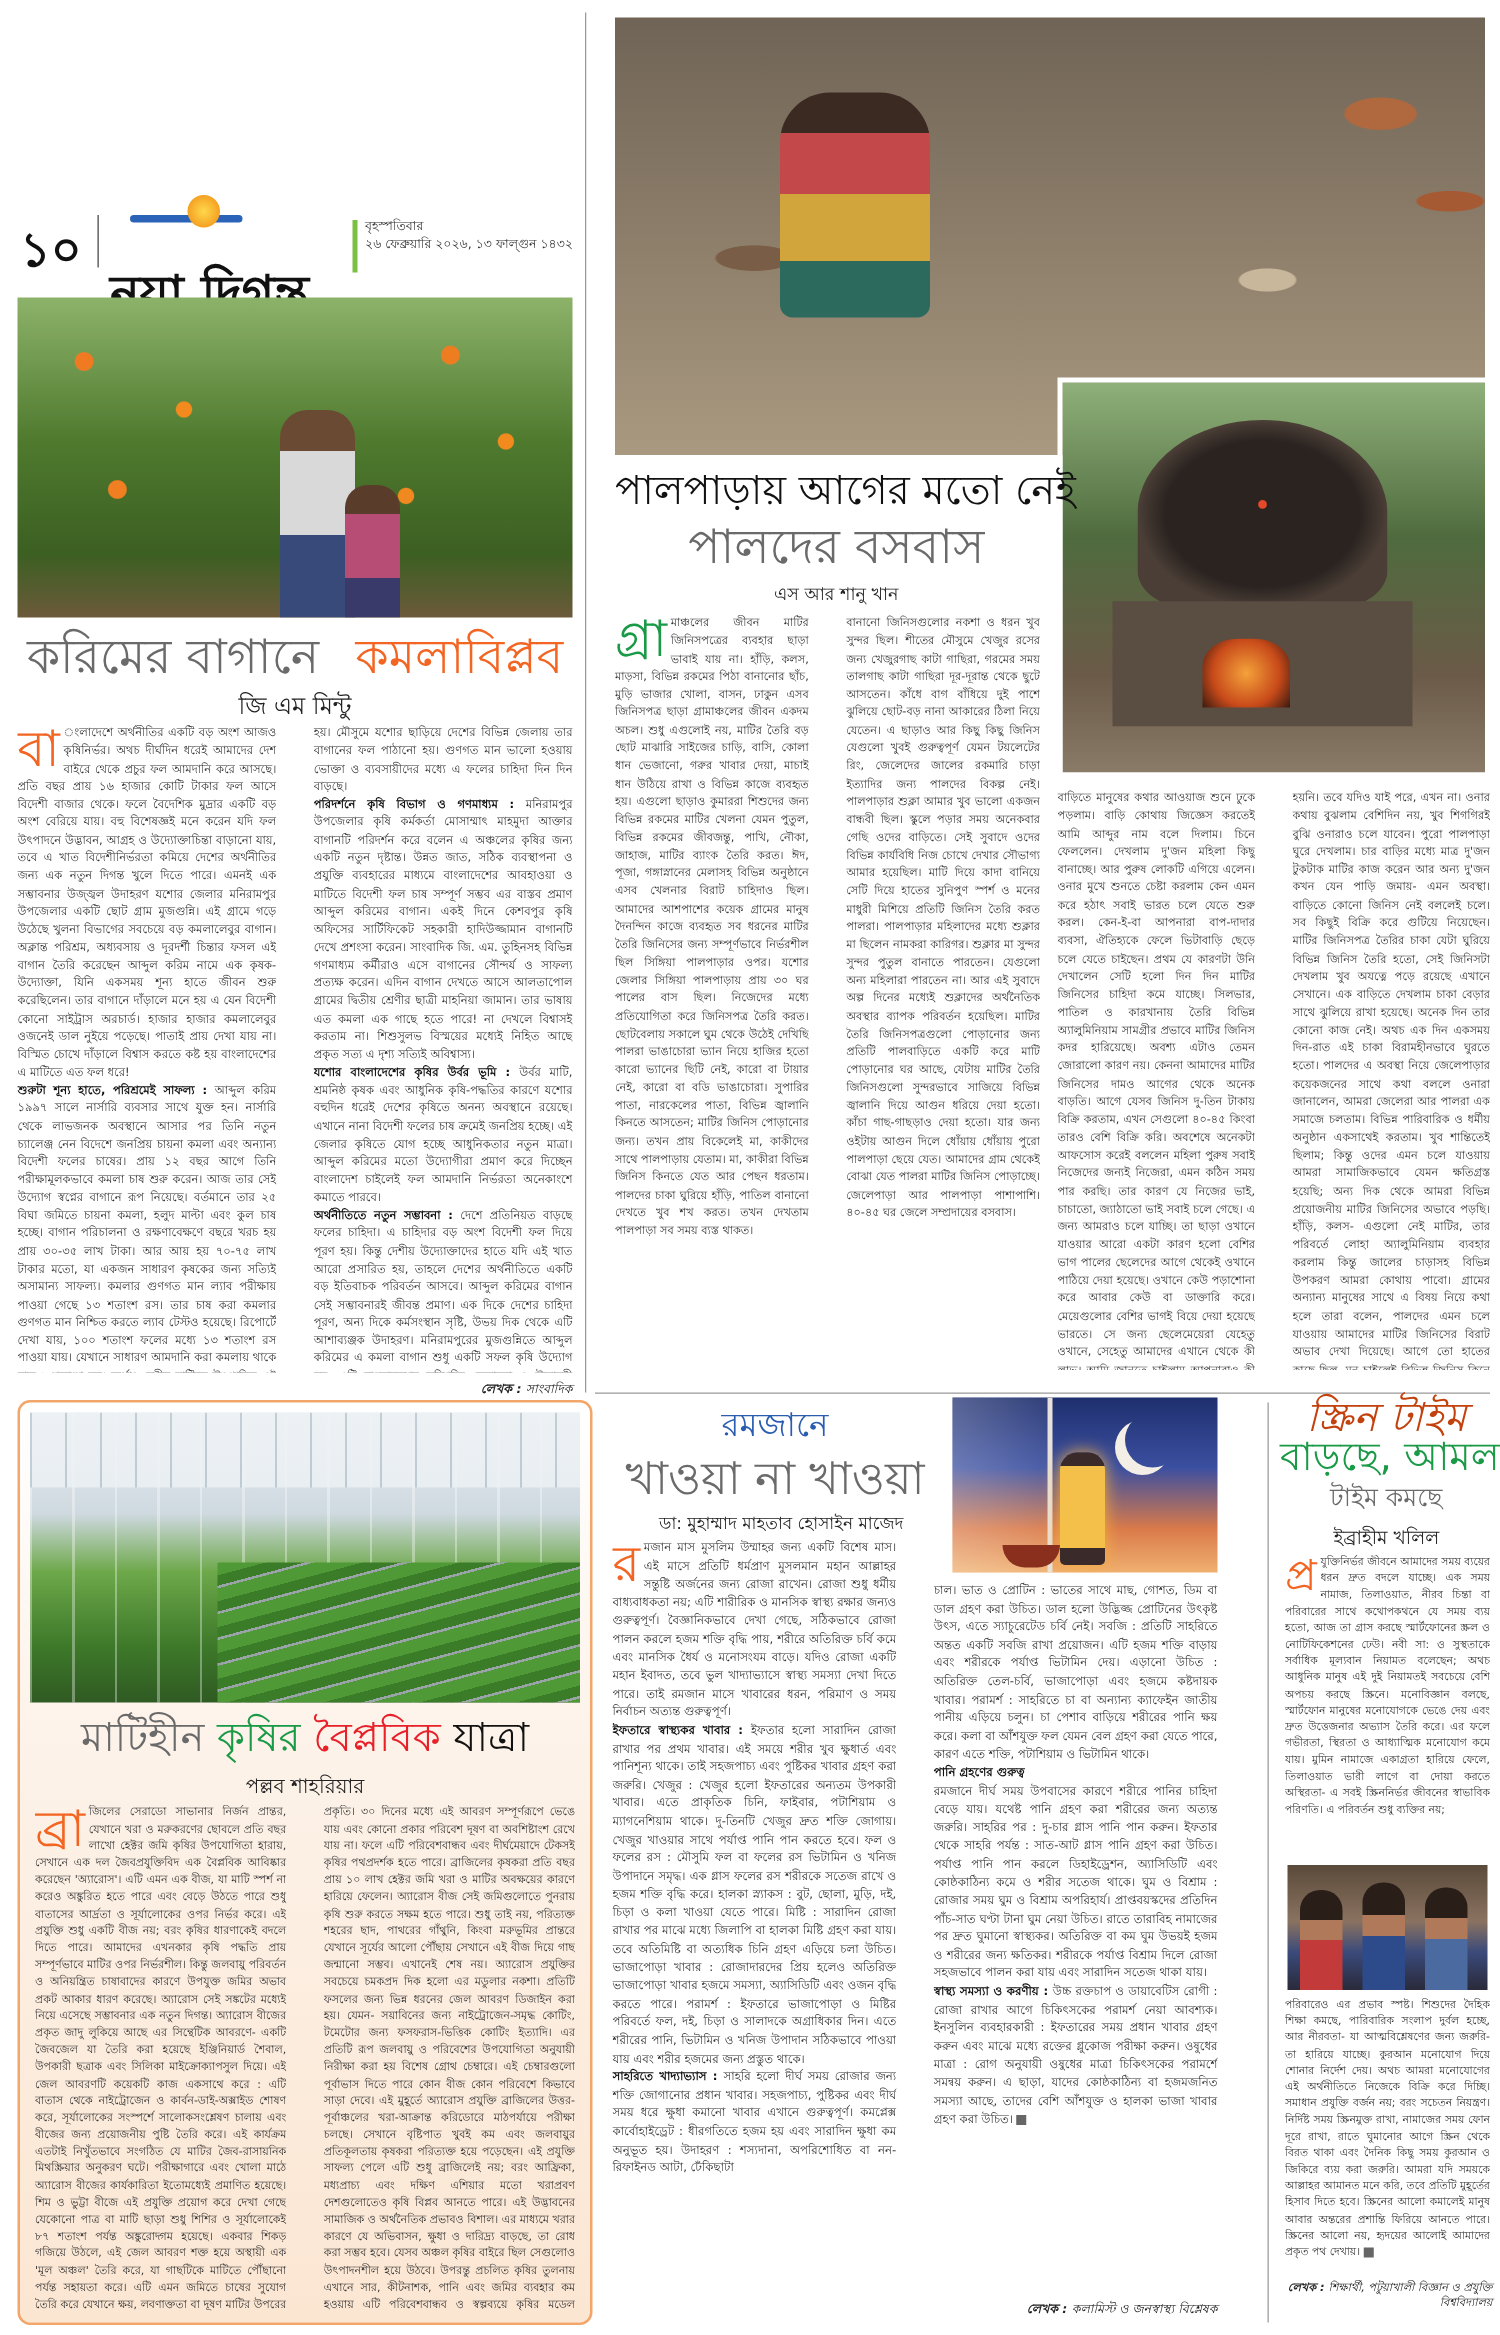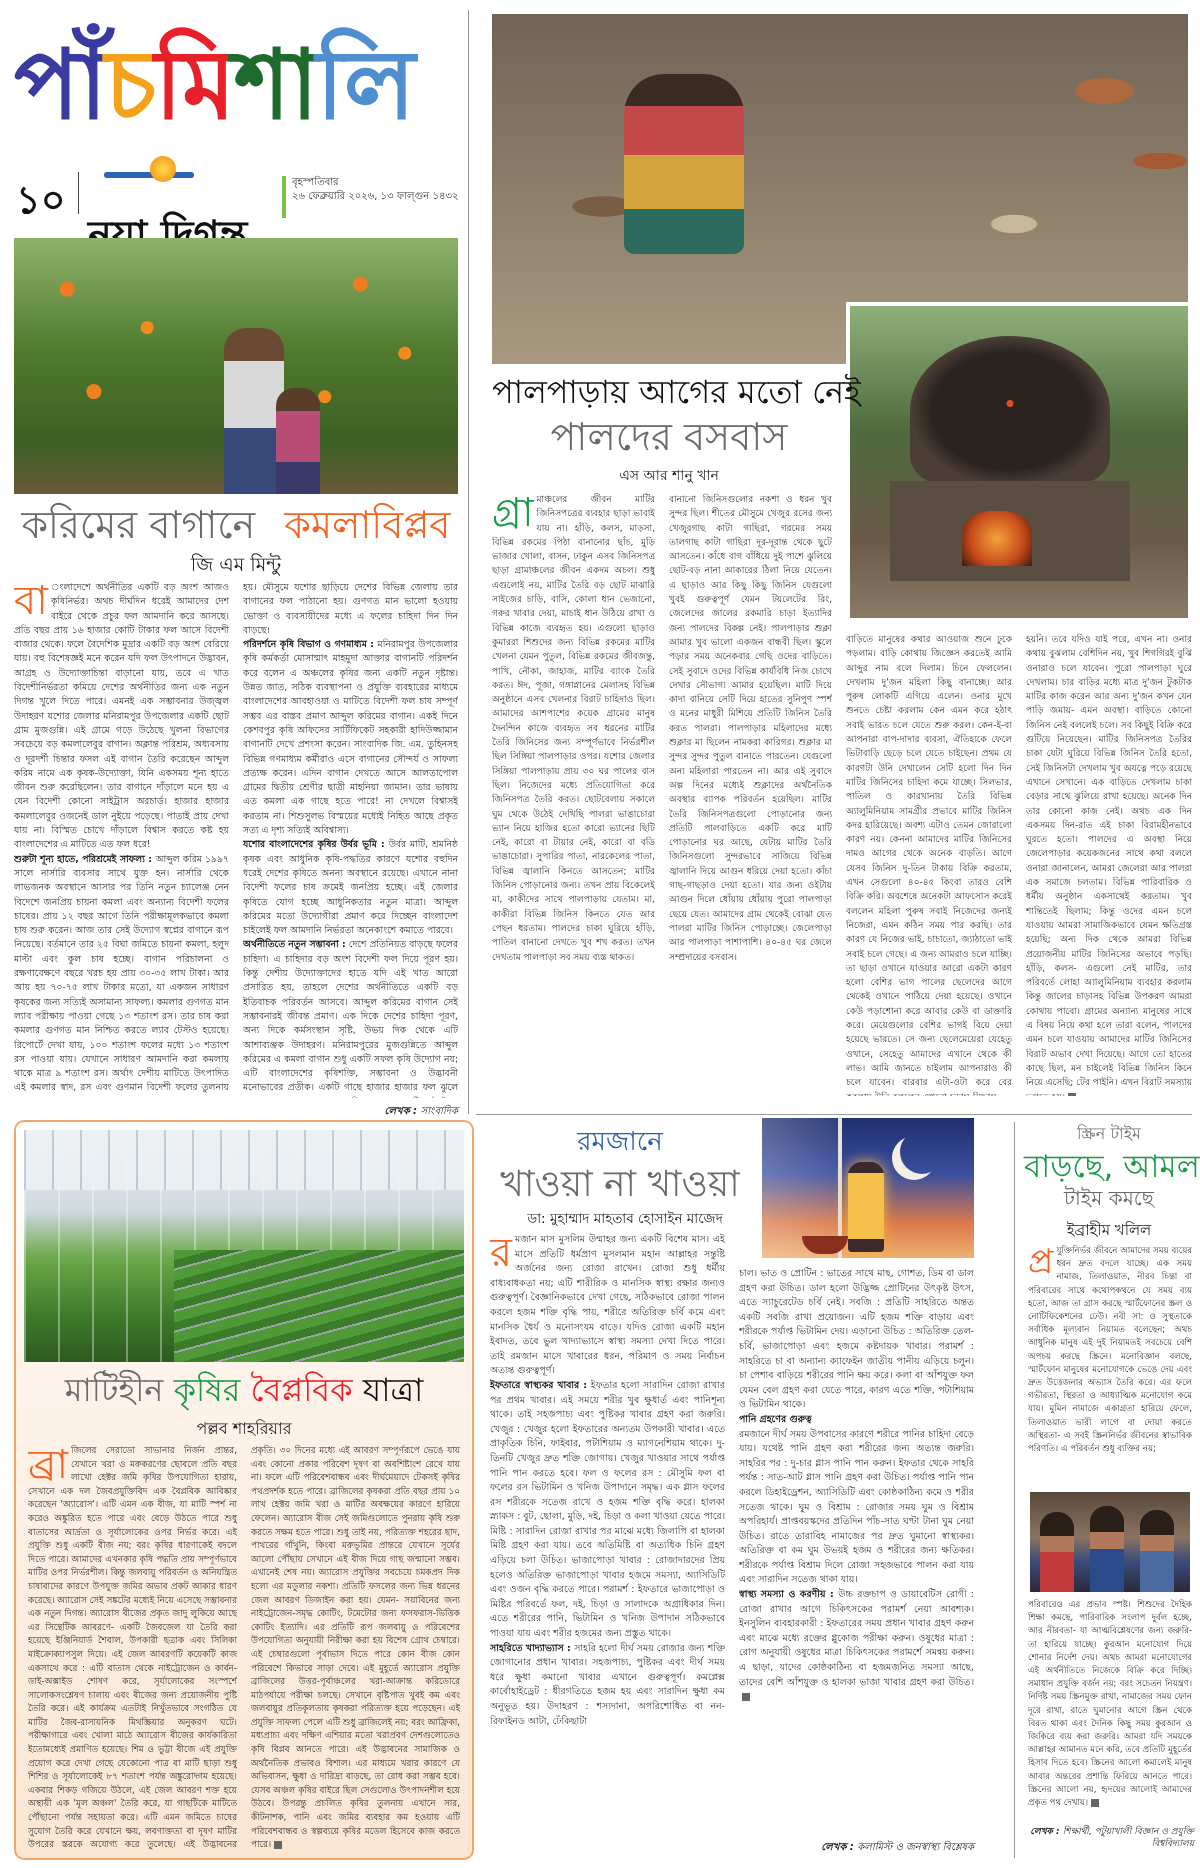--- a/index.html
+++ b/index.html
@@ -17,37 +17,34 @@
   .np-name { position: absolute; left: 78px; top: 158px; font-size: 40px; font-weight: bold; color: #111; margin-top: 36px; }
   .sun { position: absolute; left: 140px; top: 146px; width: 26px; height: 26px; border-radius: 50%; background: radial-gradient(circle,#ffd84a,#f08a12); }
   .np-wave { position: absolute; left: 94px; top: 162px; width: 90px; height: 6px; background: #2a63b8; border-radius: 3px; }
   .sep2 { position: absolute; left: 272px; top: 166px; width: 4px; height: 42px; background: #7ac043; }
   .dateblock { position: absolute; left: 282px; top: 165px; font-size: 10px; line-height: 14px; color: #333; }
 
   .photo { background: #888; overflow: hidden; }
 
   .hl { text-align: center; font-weight: normal; white-space: nowrap; }
   .byline { text-align: center; font-size: 19px; color: #222; }
-  .cols { display: flex; gap: 14px; font-size: 9.2px; line-height: 14.3px; color: #333; text-align: justify; }
+  .cols { display: flex; gap: 30px; font-size: 9.2px; line-height: 14.3px; color: #333; text-align: justify; }
   .cols .col { flex: 1; overflow: hidden; }
   .drop { float: left; font-size: 40px; line-height: 36px; margin-right: 3px; margin-top: 2px; }
   .sub { font-weight: bold; color: #111; }
   .endsq { display: inline-block; width: 8px; height: 8px; background: #666; margin-left: 3px; vertical-align: middle; }
   .writer { text-align: right; font-style: italic; font-size: 10px; margin-top: 3px; }
   .writer b { font-weight: bold; }
   .vline { background: #999; width: 1px; }
   .hline { background: #999; height: 1px; }
 </style>
 </head>
 <body>
 
 <div class="abs masthead">
-  <div class="logo">
-    <span id="logo-0" style="color: rgb(58, 58, 160);">পাঁ</span><span id="logo-1" style="color: rgb(245, 161, 26);">চ</span><span id="logo-2" style="color: rgb(232, 32, 42);">মি</span><span id="logo-3" style="color: rgb(31, 107, 46);">শা</span><span id="logo-4" style="color: rgb(79, 143, 208);">লি</span>
-  </div>
   <div class="pagenum">১০</div>
   <div class="sep1"></div>
   <div class="np-wave"></div>
   <div class="sun"></div>
   <div class="np-name">নয়া দিগন্ত</div>
   <div class="sep2"></div>
   <div class="dateblock">
     <div>বৃহস্পতিবার</div>
     <div>২৬ ফেব্রুয়ারি ২০২৬, ১৩ ফাল্গুন ১৪৩২</div>
     <div style="font-family:'DejaVu Serif',serif;margin-top:47px;">ndpachmishali@gmail.com</div>
@@ -177,21 +174,21 @@
     <span>রমজানে দীর্ঘ সময় উপবাসের কারণে শরীরে পানির চাহিদা বেড়ে যায়। যথেষ্ট পানি গ্রহণ করা শরীরের জন্য অত্যন্ত জরুরি। সাহরির পর : দু-চার গ্লাস পানি পান করুন। ইফতার থেকে সাহরি পর্যন্ত : সাত-আট গ্লাস পানি গ্রহণ করা উচিত। পর্যাপ্ত পানি পান করলে ডিহাইড্রেশন, অ্যাসিডিটি এবং কোষ্ঠকাঠিন্য কমে ও শরীর সতেজ থাকে। ঘুম ও বিশ্রাম : রোজার সময় ঘুম ও বিশ্রাম অপরিহার্য। প্রাপ্তবয়স্কদের প্রতিদিন পাঁচ-সাত ঘণ্টা টানা ঘুম নেয়া উচিত। রাতে তারাবিহ নামাজের পর দ্রুত ঘুমানো স্বাস্থ্যকর। অতিরিক্ত বা কম ঘুম উভয়ই হজম ও শরীরের জন্য ক্ষতিকর। শরীরকে পর্যাপ্ত বিশ্রাম দিলে রোজা সহজভাবে পালন করা যায় এবং সারাদিন সতেজ থাকা যায়।</span><br>
     <span class="sub">স্বাস্থ্য সমস্যা ও করণীয় : </span><span>উচ্চ রক্তচাপ ও ডায়াবেটিস রোগী : রোজা রাখার আগে চিকিৎসকের পরামর্শ নেয়া আবশ্যক। ইনসুলিন ব্যবহারকারী : ইফতারের সময় প্রধান খাবার গ্রহণ করুন এবং মাঝে মধ্যে রক্তের গ্লুকোজ পরীক্ষা করুন। ওষুধের মাত্রা : রোগ অনুযায়ী ওষুধের মাত্রা চিকিৎসকের পরামর্শে সমন্বয় করুন। এ ছাড়া, যাদের কোষ্ঠকাঠিন্য বা হজমজনিত সমস্যা আছে, তাদের বেশি আঁশযুক্ত ও হালকা ভাজা খাবার গ্রহণ করা উচিত।</span><span class="endsq"></span>
   </div>
 </div>
 <div class="abs writer" style="left:730px;top:1836px;width:244px;">
   <b>লেখক : </b><span>কলামিস্ট ও জনস্বাস্থ্য বিশ্লেষক</span>
 </div>
 
 <div class="abs vline" style="left:1014px;top:1122px;height:736px;"></div>
 
-<div class="abs hl" style="left:1024px;top:1118px;width:170px;font-size:16px;line-height:32px;color:#737373;">স্ক্রিন টাইম</div>
+<div class="abs hl" style="left:1024px;top:1118px;width:170px;font-size:32px;line-height:32px;color:#c2410c;font-style:italic;">স্ক্রিন টাইম</div>
 <div class="abs hl" style="left:1024px;top:1150px;width:170px;font-size:31px;line-height:32px;color:#1a9a46;">বাড়ছে, আমল</div>
 <div class="abs hl" style="left:1024px;top:1182px;width:170px;font-size:20px;line-height:32px;color:#6a6a6a;">টাইম কমছে</div>
 <div class="abs byline" style="left:1024px;top:1218px;width:170px;font-size:15px;">ইব্রাহীম খলিল</div>
 
 <div class="abs" style="left:1028px;top:1244px;width:164px;height:340px;overflow:hidden;font-size:8.6px;line-height:13.2px;color:#333;text-align:justify;">
   <span class="drop" style="color:#f26522;font-size:34px;line-height:30px;">প্র</span>
   <span>যুক্তিনির্ভর জীবনে আমাদের সময় ব্যয়ের ধরন দ্রুত বদলে যাচ্ছে। এক সময় নামাজ, তিলাওয়াত, নীরব চিন্তা বা পরিবারের সাথে কথোপকথনে যে সময় ব্যয় হতো, আজ তা গ্রাস করছে স্মার্টফোনের স্ক্রল ও নোটিফিকেশনের ঢেউ। নবী সা: ও সুস্থতাকে সর্বাধিক মূল্যবান নিয়ামত বলেছেন; অথচ আধুনিক মানুষ এই দুই নিয়ামতই সবচেয়ে বেশি অপচয় করছে স্ক্রিনে। মনোবিজ্ঞান বলছে, স্মার্টফোন মানুষের মনোযোগকে ভেঙে দেয় এবং দ্রুত উত্তেজনার অভ্যাস তৈরি করে। এর ফলে গভীরতা, স্থিরতা ও আধ্যাত্মিক মনোযোগ কমে যায়। মুমিন নামাজে একাগ্রতা হারিয়ে ফেলে, তিলাওয়াত ভারী লাগে বা দোয়া করতে অস্থিরতা- এ সবই স্ক্রিননির্ভর জীবনের স্বাভাবিক পরিণতি। এ পরিবর্তন শুধু ব্যক্তির নয়;</span>
 </div>
 
 <div class="abs photo" style="left:1030px;top:1492px;width:160px;height:100px;background:linear-gradient(180deg,#5a4a3a 0%,#8a7260 45%,#3a4a7a 70%,#2a2a3a 100%);">

